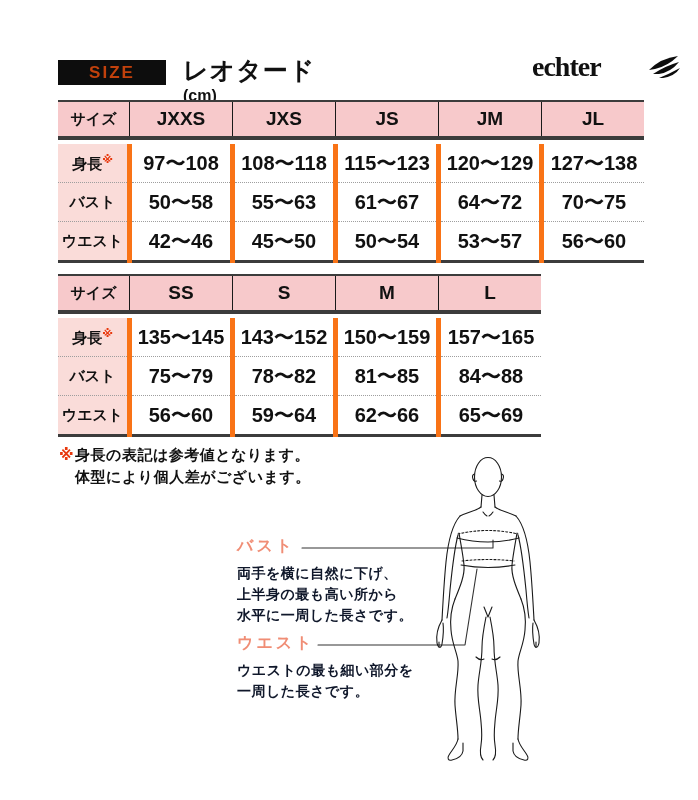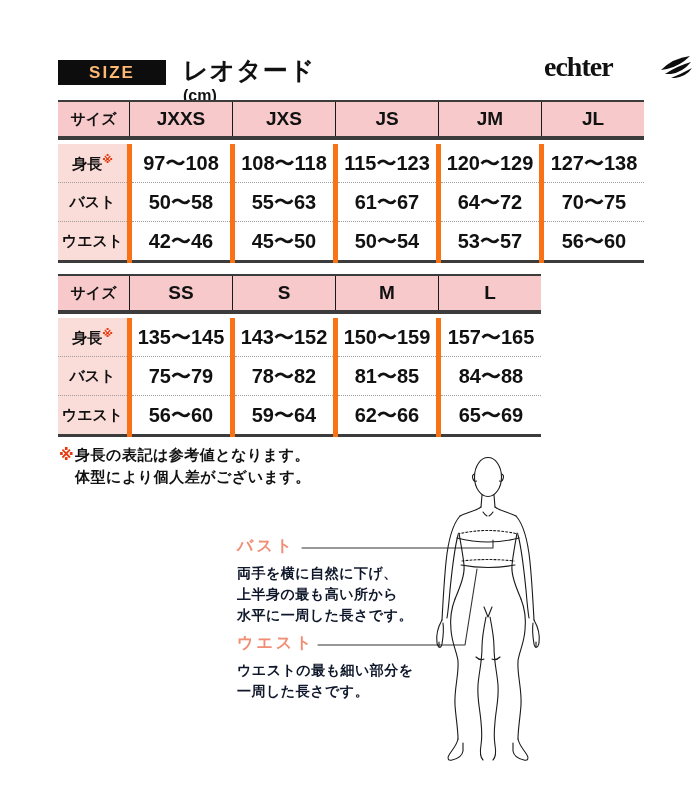--- a/index.html
+++ b/index.html
@@ -1,26 +1,26 @@
 <!DOCTYPE html>
 <html style="--header-pink: #f7c9cb; --label-pink: #fadcd9; --accent-salmon: #f08d75; --mark-red: #e8380d; --border-dark: #3c3c3c;"><head>
 <meta charset="utf-8">
 <style>
   html,body{margin:0;padding:0;background:#fff;}
   .page{position:relative;width:698px;height:800px;background:#fff;overflow:hidden;
         font-family:"Liberation Sans","DejaVu Sans",sans-serif;color:#111;}
 
   
   .size-badge{position:absolute;left:58px;top:60px;width:108px;height:25px;background:#0d0d0d;
-              color:#fdba74;font-weight:bold;font-size:17px;letter-spacing:2px;text-align:center;
+              color:#c2410c;font-weight:bold;font-size:17px;letter-spacing:2px;text-align:center;
               line-height:25px;}
   .page-title{position:absolute;left:177px;top:54px;font-size:25px;font-weight:bold;
               letter-spacing:1px;display:flex;align-items:baseline;flex-direction:column;}
   .page-title .unit{font-size:16px;font-weight:600;margin-left:6px;letter-spacing:0;}
-  .brand{position:absolute;left:544px;top:53px;display:flex;align-items:flex-start;gap:44px;}
+  .brand{position:absolute;left:532px;top:53px;display:flex;align-items:flex-start;gap:44px;}
   .brand-name{font-family:"Liberation Serif","DejaVu Serif",serif;font-weight:bold;
               font-size:28px;letter-spacing:-1px;line-height:28px;}
   .brand-wing{margin:2px 0 0 2px;}
 
   
   .size-table{position:absolute;left:58px;border-collapse:collapse;table-layout:fixed;
               border-top:2px solid var(--border-dark,#3c3c3c);
               border-bottom:3px solid var(--border-dark,#3c3c3c);}
   .size-table.t0{top:100px;}
   .size-table.t1{top:274px;}

